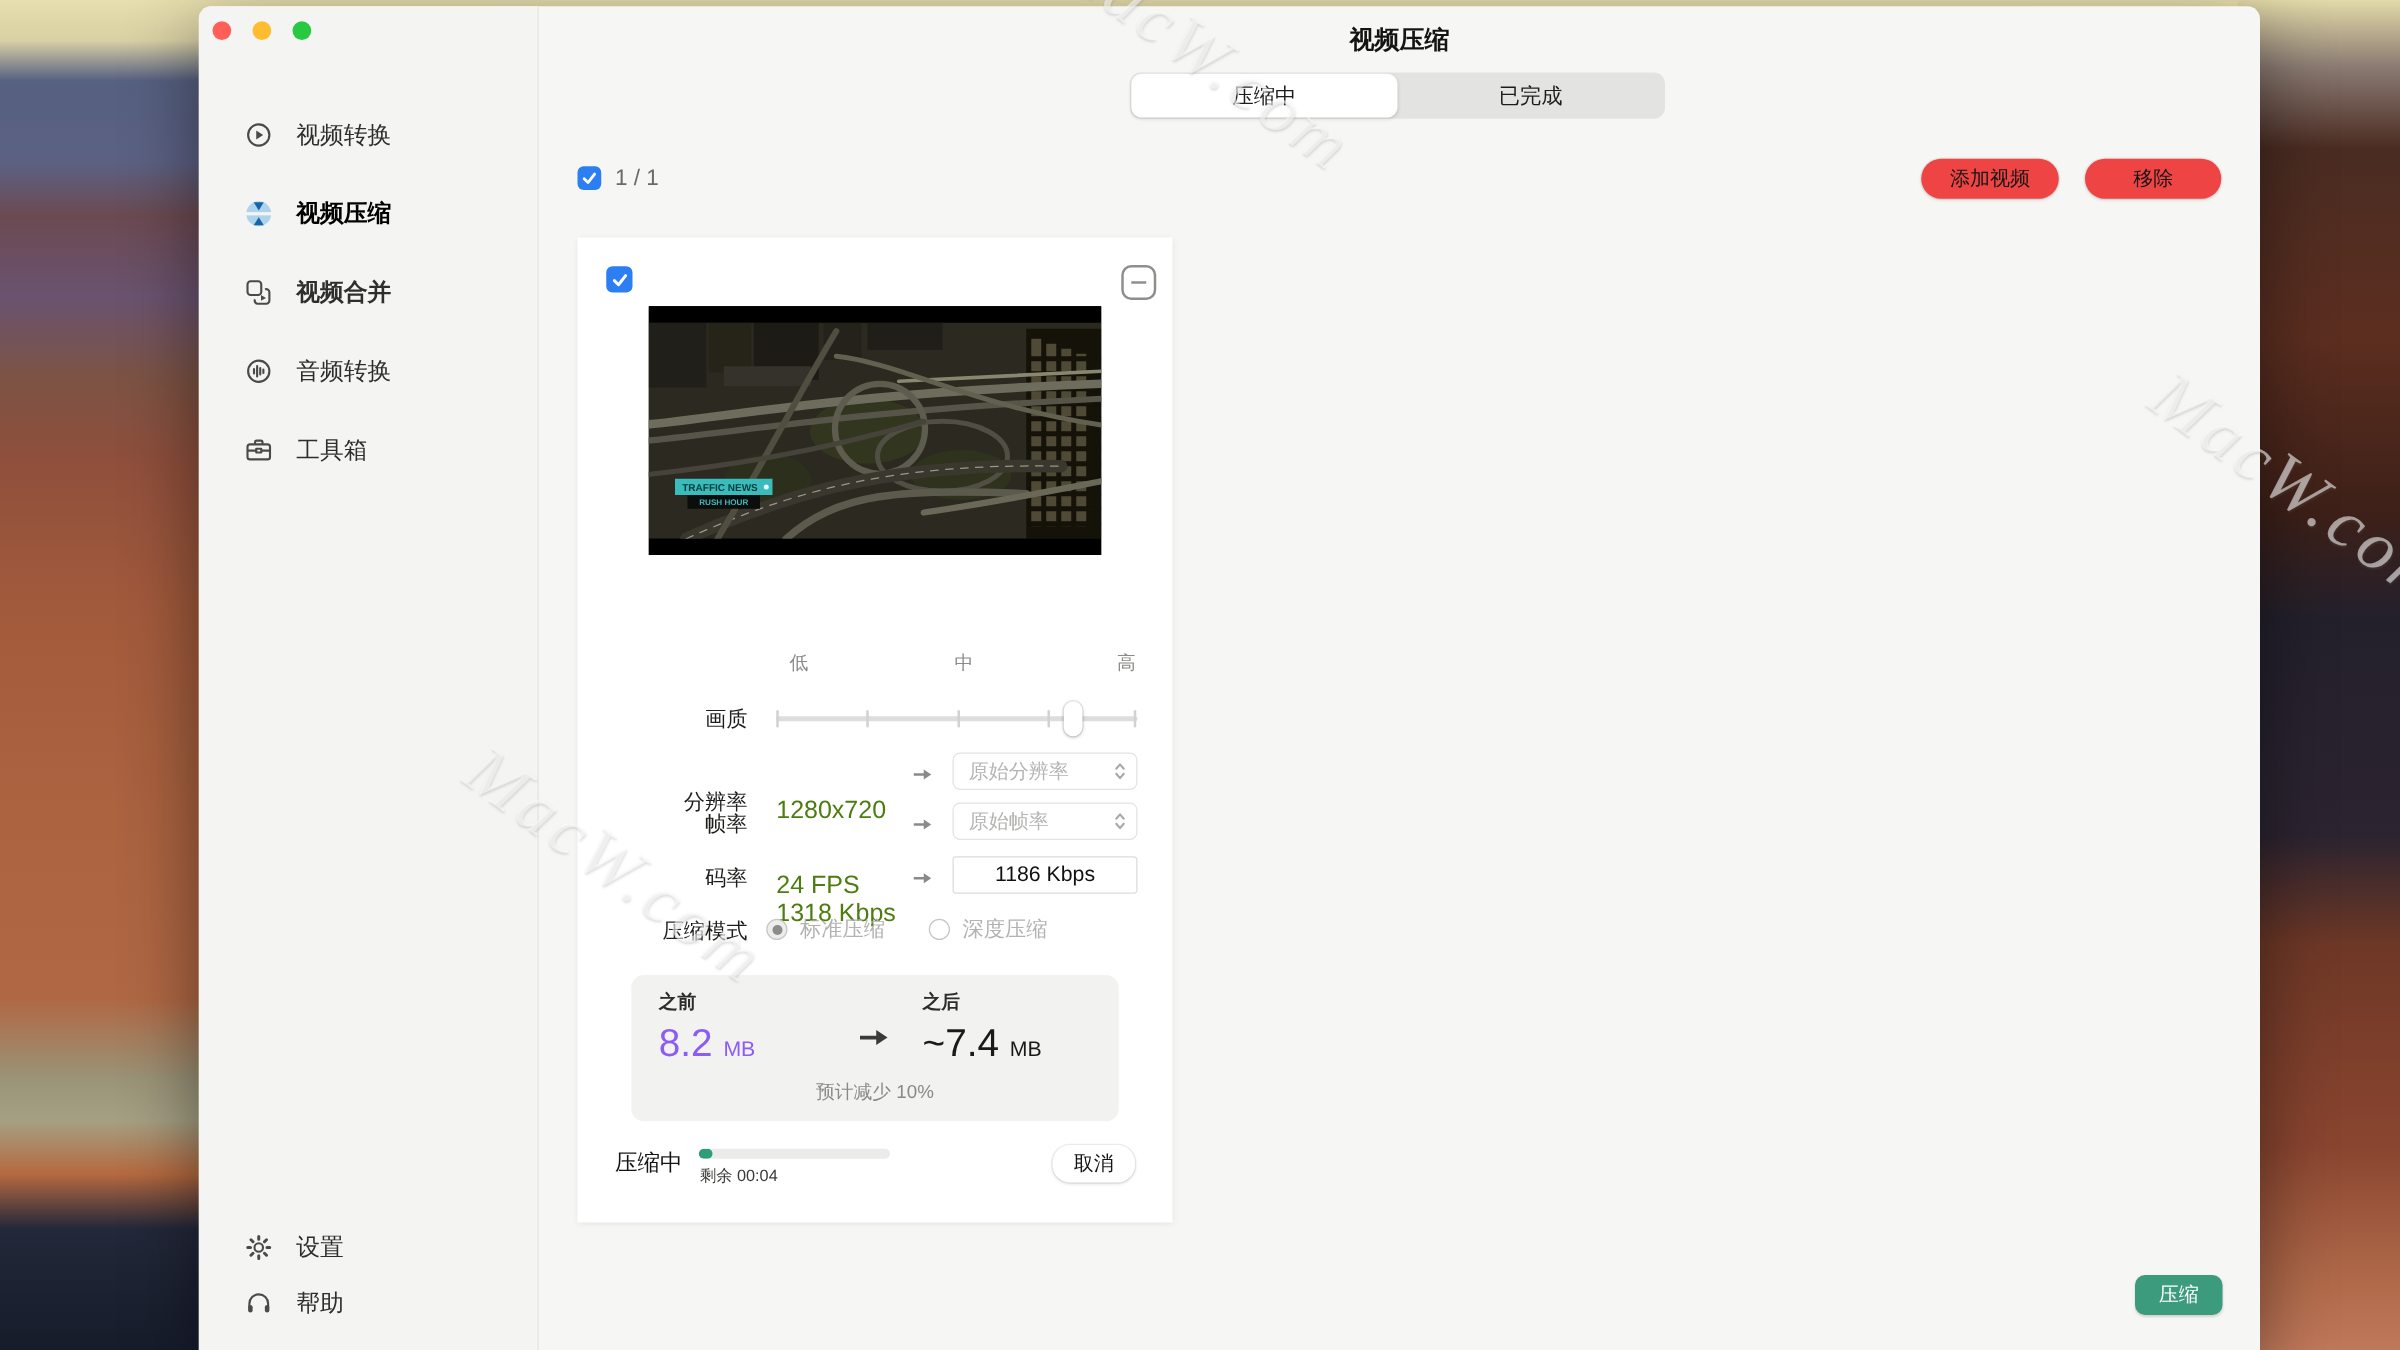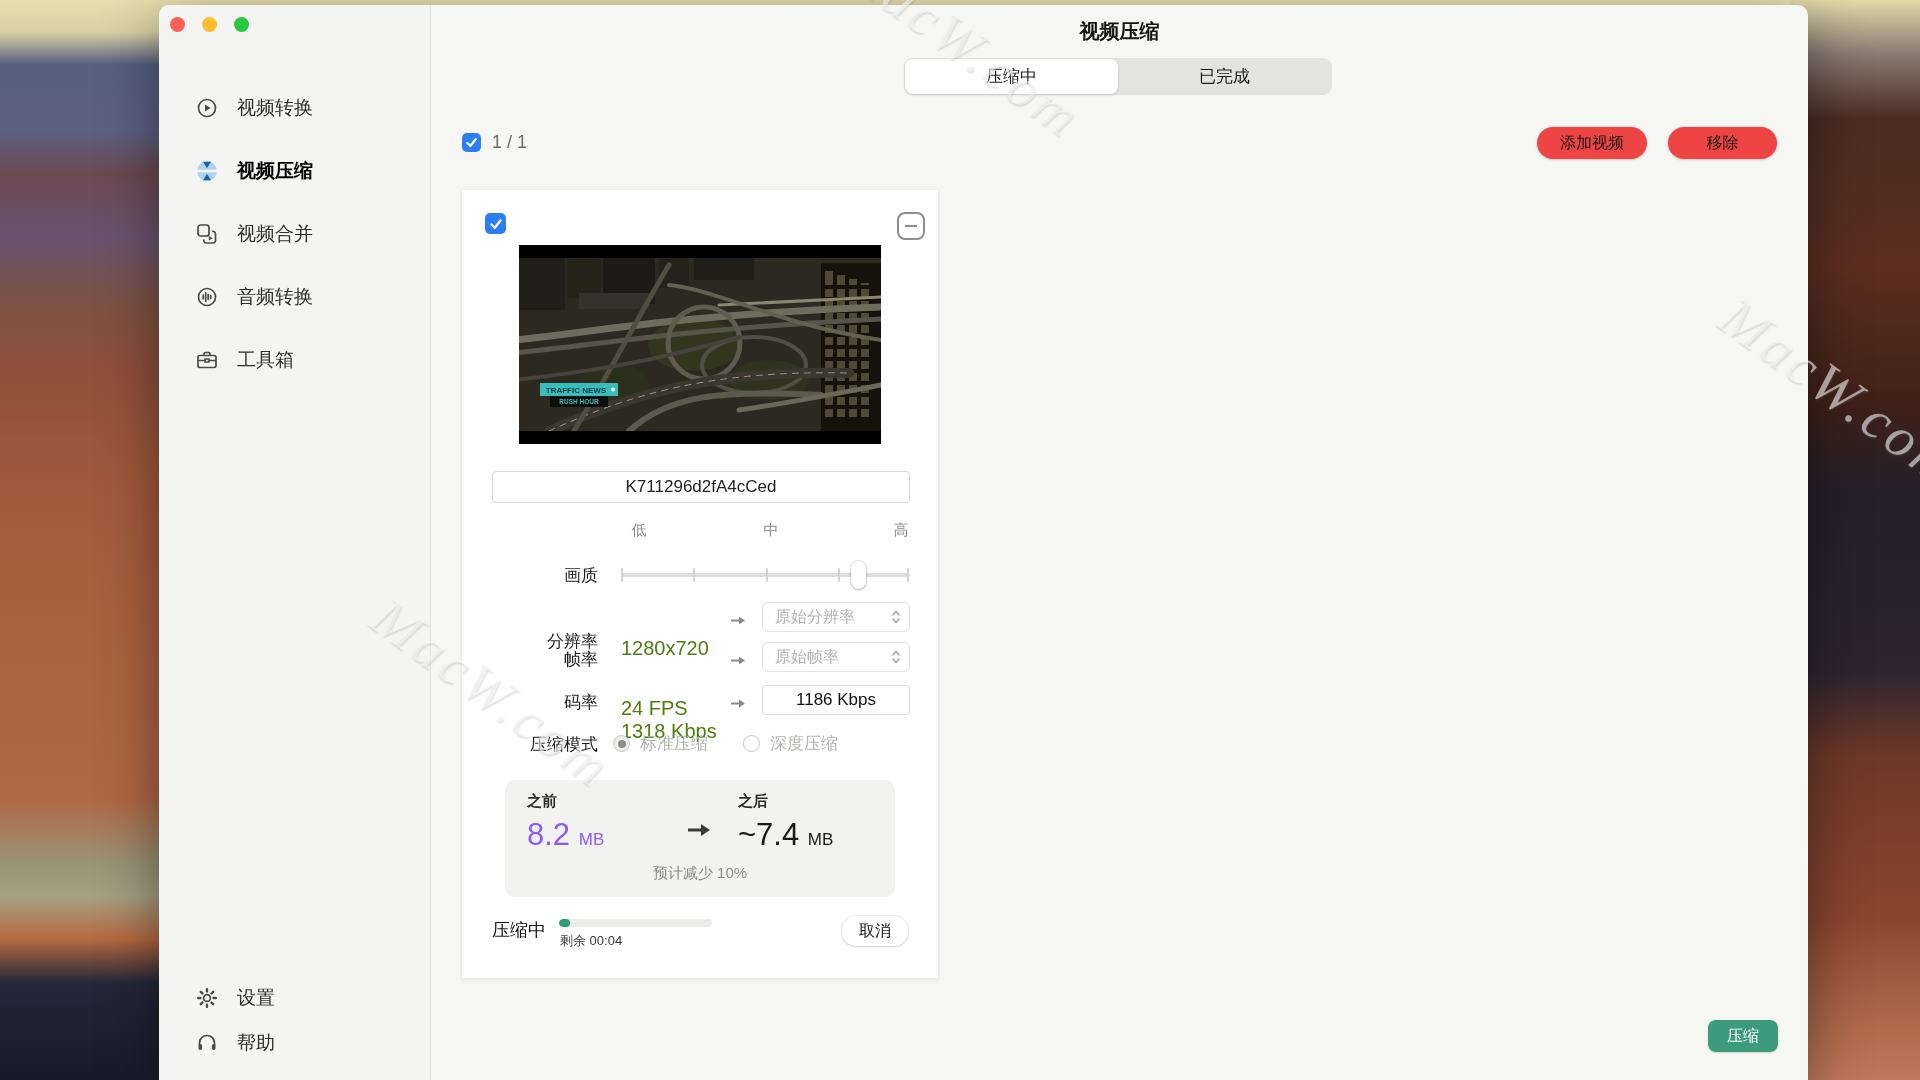--- a/index.html
+++ b/index.html
@@ -160,21 +160,21 @@
         <svg width="24" height="24" viewBox="0 0 24 24">
           <circle cx="12" cy="12" r="10" fill="#aed3ec"></circle>
           <rect x="1" y="10.7" width="22" height="2.6" fill="#f4f4f2"></rect>
           <path d="M8 2.8 L16 2.8 L12 9.3 Z" fill="#1565a8"></path>
           <path d="M8 21.2 L16 21.2 L12 14.7 Z" fill="#1565a8"></path>
         </svg>
       </span>
       <span class="lbl">视频压缩</span>
     </div>
 
-    <div class="side-item" style="top:214px;">
+    <div class="side-item" style="top:214px;font-weight:bold;">
       <span>
         <svg width="24" height="24" viewBox="0 0 24 24" fill="none" stroke="#4a4a4a" stroke-width="1.7">
           <rect x="3" y="3" width="11" height="11" rx="2.5"></rect>
           <path d="M17 9.5 a2.5 2.5 0 0 1 3.5 2.3 v6.7 a2.5 2.5 0 0 1 -2.5 2.5 h-6.7 a2.5 2.5 0 0 1 -2.3 -3.5"></path>
           <path d="M13.8 14 L17.8 16.3 L13.8 18.6 Z" fill="#4a4a4a" stroke="none"></path>
         </svg>
       </span>
       <span class="lbl">视频合并</span>
     </div>
 
@@ -307,21 +307,20 @@
         <circle cx="94" cy="144.5" r="2" fill="#e8ffff"></circle>
         <text x="57" y="147.8" text-anchor="middle" font-size="8" font-weight="bold" fill="#083a3a" font-family="Liberation Sans, sans-serif">TRAFFIC NEWS</text>
         <rect x="31" y="151" width="58" height="11" fill="#0d0d0d"></rect>
         <text x="60" y="159.2" text-anchor="middle" font-size="6.5" font-weight="bold" fill="#3bbcbc" font-family="Liberation Sans, sans-serif">RUSH HOUR</text>
 
         <rect width="362" height="13" fill="#000"></rect>
         <rect y="186" width="362" height="13" fill="#000"></rect>
       </svg>
     </div>
 
-    <input class="fname" readonly="" value="K711296d2fA4cCed" style="">
 
     <div class="scale-lbl" style="left:157px;">低</div>
     <div class="scale-lbl" style="left:289px;">中</div>
     <div class="scale-lbl" style="left:419px;">高</div>
 
     <div class="row-label" style="left:26px; top:374px;">画质</div>
     <div class="slider">
       <div class="track"></div>
       <div class="tick" style="left:0%;"></div>
       <div class="tick" style="left:25%;"></div>

